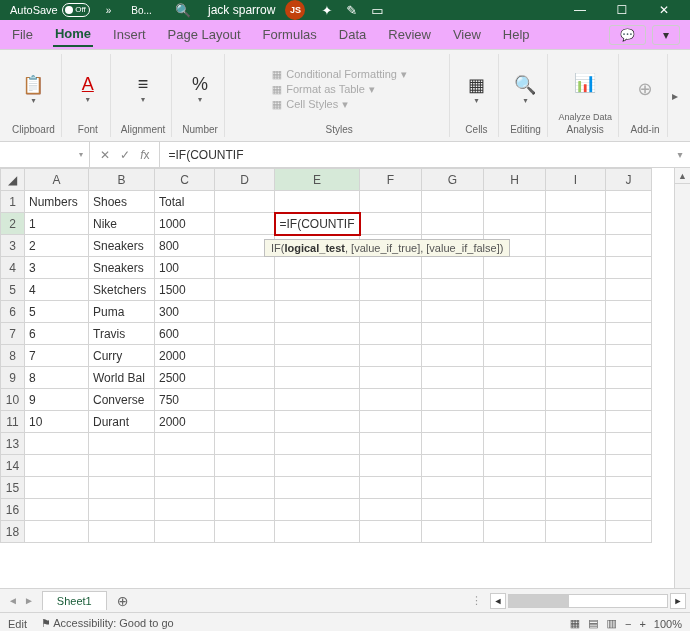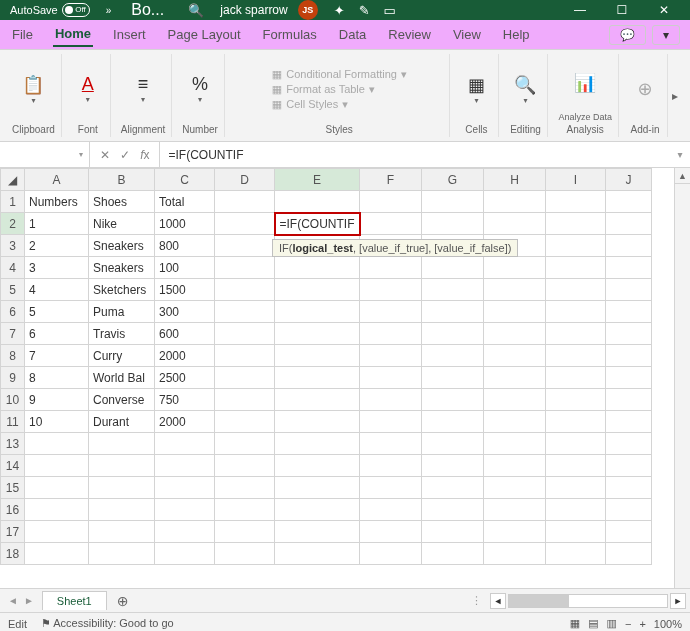--- a/index.html
+++ b/index.html
@@ -6,21 +6,21 @@
 body { background:#fff; width:690px; height:631px; overflow:hidden; font-size:12px; color:#333; }
 
 
 .title-bar { height:20px; background:#185c37; display:flex; align-items:center; color:#fff; padding:0 6px; }
 .title-bar .seg { display:flex; align-items:center; gap:6px; }
 .autosave { display:flex; align-items:center; gap:4px; font-size:11px; padding:2px 4px; border-radius:3px; }
 .toggle { width:28px; height:14px; border:1px solid #fff; border-radius:7px; position:relative; }
 .toggle::after { content:""; position:absolute; width:8px; height:8px; border-radius:50%; background:#fff; top:2px; left:2px; }
 .toggle-off { font-size:8px; position:absolute; right:3px; top:1px; }
 .chev { font-size:10px; padding:0 6px; }
-.doc-name { font-size:16px; padding:0 8px; }
+.doc-name { font-size:10px; padding:0 8px; }
 .search-ico { padding:0 10px; font-size:13px; }
 .user { font-size:12px; }
 .avatar { width:20px; height:20px; border-radius:50%; background:#c2410c; display:inline-flex; align-items:center; justify-content:center; font-size:9px; font-weight:bold; margin-left:4px; }
 .title-icons { display:flex; gap:14px; align-items:center; margin-left:10px; font-size:13px; }
 .win-controls { margin-left:auto; display:flex; gap:2px; }
 .win-btn { width:40px; height:32px; display:flex; align-items:center; justify-content:center; font-size:12px; }
 .spacer { flex:1; }
 
 
 .ribbon-tabs { height:30px; display:flex; align-items:center; border-bottom:1px solid #d4d4d4; padding:0 10px; gap:18px; background:#f0abfc; }
@@ -56,21 +56,21 @@
 .grid th { background:#f0f0f0; font-weight:normal; text-align:center; color:#555; }
 .grid .rowhdr { background:#f0f0f0; text-align:center; width:24px; color:#555; }
 .grid .corner { background:#f0f0f0; width:24px; }
 .colA { width:64px; } .colB { width:66px; } .colC { width:60px; } .colD { width:60px; }
 .colE { width:78px; } .colF { width:62px; } .colG { width:62px; } .colH { width:62px; } .colI { width:60px; } .colJ { width:46px; }
 .num { text-align:right; }
 .active-col { background:#d6e9d8 !important; color:#185c37; }
 .active-row { background:#d6e9d8 !important; color:#185c37; }
 
 .edit-cell { border:2.5px solid #c00000 !important; position:relative; padding:0 2px; }
-.tooltip { position:absolute; left:272px; top:71px; background:#f7f7e8; border:1px solid #bfbfbf; font-size:11px; padding:2px 6px; color:#555; white-space:nowrap; z-index:5; }
+.tooltip { position:absolute; left:264px; top:71px; background:#f7f7e8; border:1px solid #bfbfbf; font-size:11px; padding:2px 6px; color:#555; white-space:nowrap; z-index:5; }
 .tooltip b { color:#333; font-weight:bold; }
 
 
 .sheet-tabs { height:24px; border-top:1px solid #d4d4d4; display:flex; align-items:center; background:#f3f3f3; font-size:11px; }
 .sheet-nav { display:flex; gap:6px; padding:0 8px; color:#999; font-size:10px; }
 .sheet-tab { background:#fff; border:1px solid #ccc; border-bottom:none; padding:3px 14px; font-weight:400; color:#185c37; }
 .add-sheet { padding:0 10px; color:#666; font-size:14px; }
 .sheet-tabs .hscroll { margin-left:auto; display:flex; align-items:center; gap:2px; padding-right:4px; }
 .hscroll .bar { width:160px; height:14px; border:1px solid #ccc; background:#fff; position:relative; }
 .hscroll .thumb { position:absolute; left:0; top:0; width:60px; height:100%; background:#cdcdcd; }
@@ -414,33 +414,20 @@
           <td class="colC"></td>
           <td class="colD"></td>
           <td class="colE"></td>
           <td class="colF"></td>
           <td class="colG"></td>
           <td class="colH"></td>
           <td class="colI"></td>
           <td class="colJ"></td>
         </tr>
         <tr>
-          <th class="rowhdr ">17</th>
-          <td class="colA"></td>
-          <td class="colB"></td>
-          <td class="colC"></td>
-          <td class="colD"></td>
-          <td class="colE"></td>
-          <td class="colF"></td>
-          <td class="colG"></td>
-          <td class="colH"></td>
-          <td class="colI"></td>
-          <td class="colJ"></td>
-        </tr>
-        <tr>
           <th class="rowhdr ">18</th>
           <td class="colA"></td>
           <td class="colB"></td>
           <td class="colC"></td>
           <td class="colD"></td>
           <td class="colE"></td>
           <td class="colF"></td>
           <td class="colG"></td>
           <td class="colH"></td>
           <td class="colI"></td>

